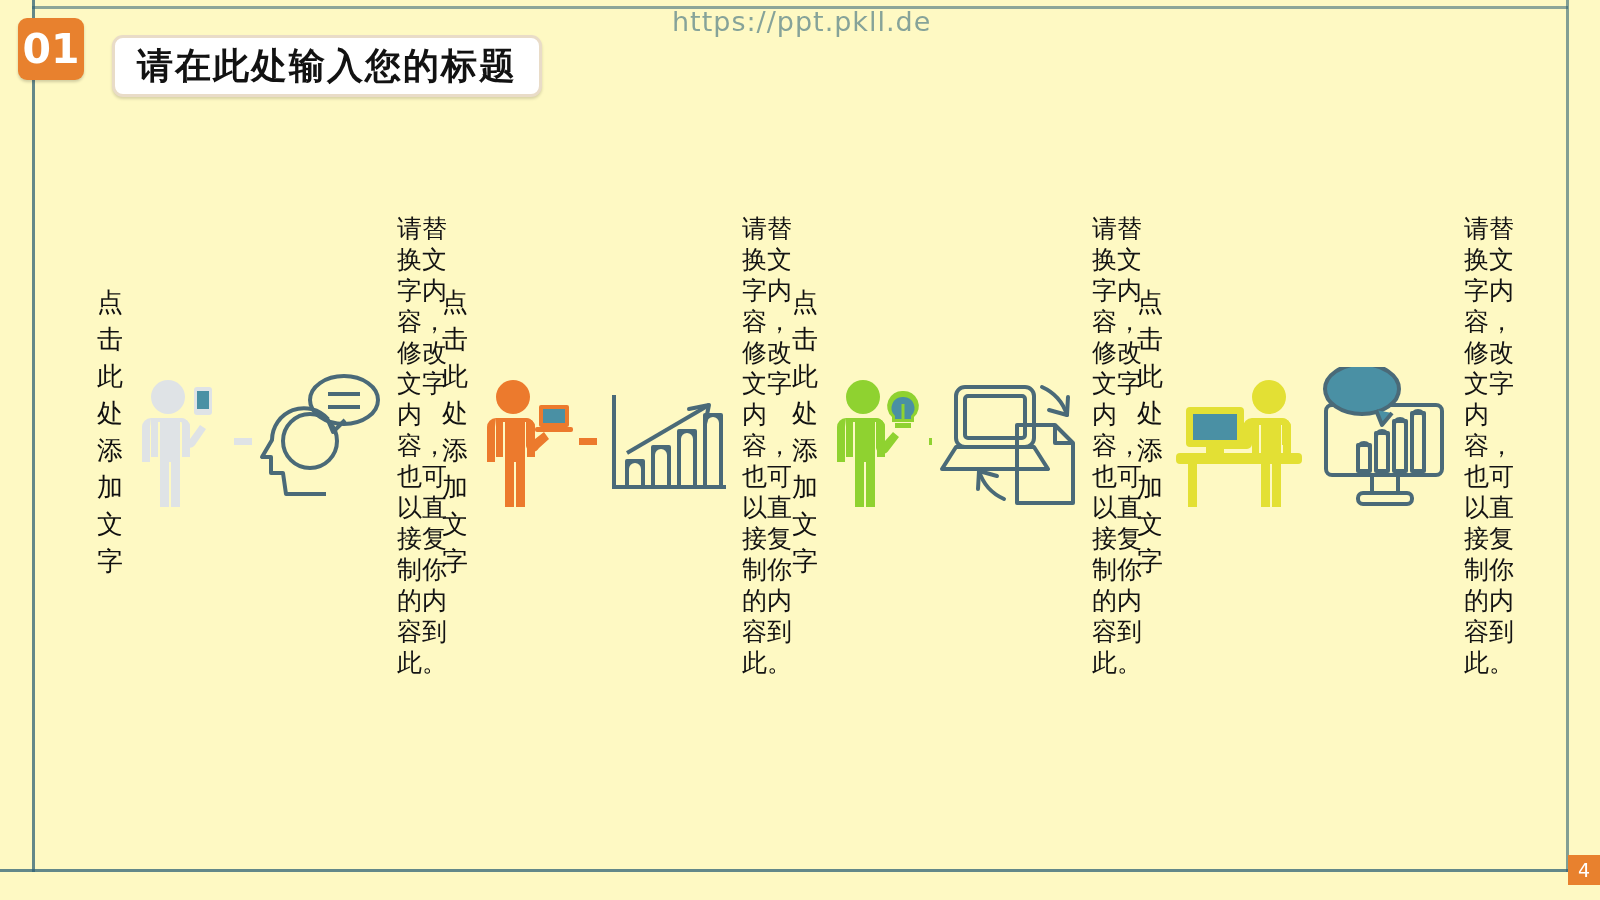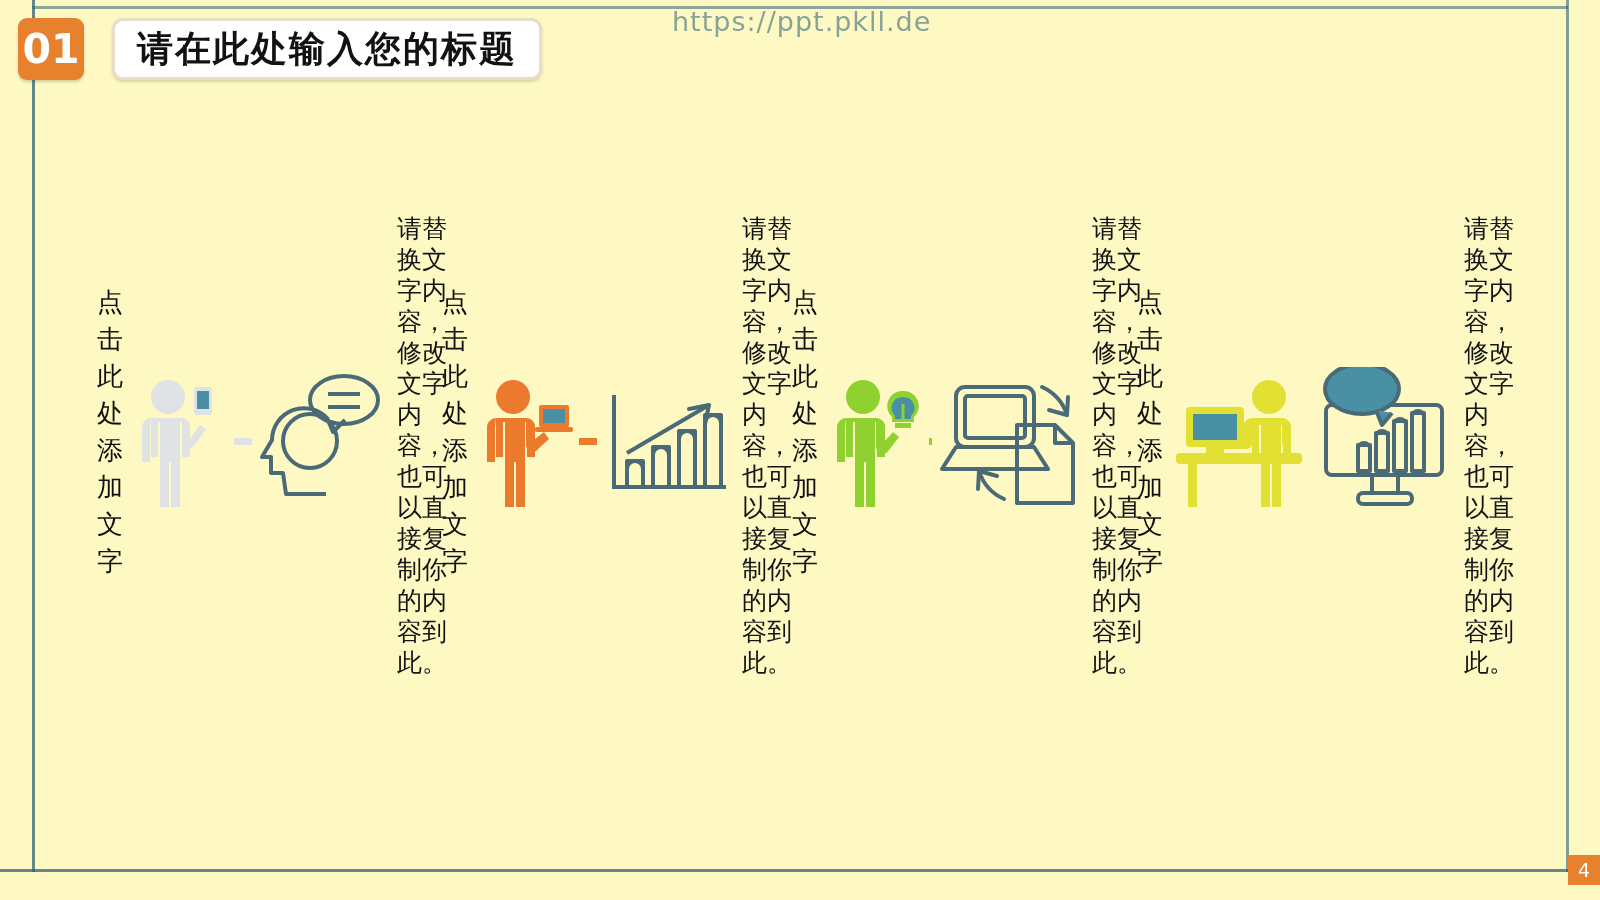--- a/index.html
+++ b/index.html
@@ -88,20 +88,21 @@
     margin-left: 28px;
     height: 62px;
     background: #ffffff;
     border-radius: 11px;
     border: 3px solid #e9dcc8;
     display: flex;
     align-items: center;
     padding: 0 22px;
     box-sizing: border-box;
     box-shadow: 0 2px 3px rgba(0,0,0,.15);
+    margin-top: 17px;
   }
   #title-text {
     font-size: 36px;
     font-weight: bold;
     color: #121212;
     letter-spacing: 2px;
     white-space: nowrap;
     font-family: "DejaVu Sans", "Liberation Sans", sans-serif;
   }
 

